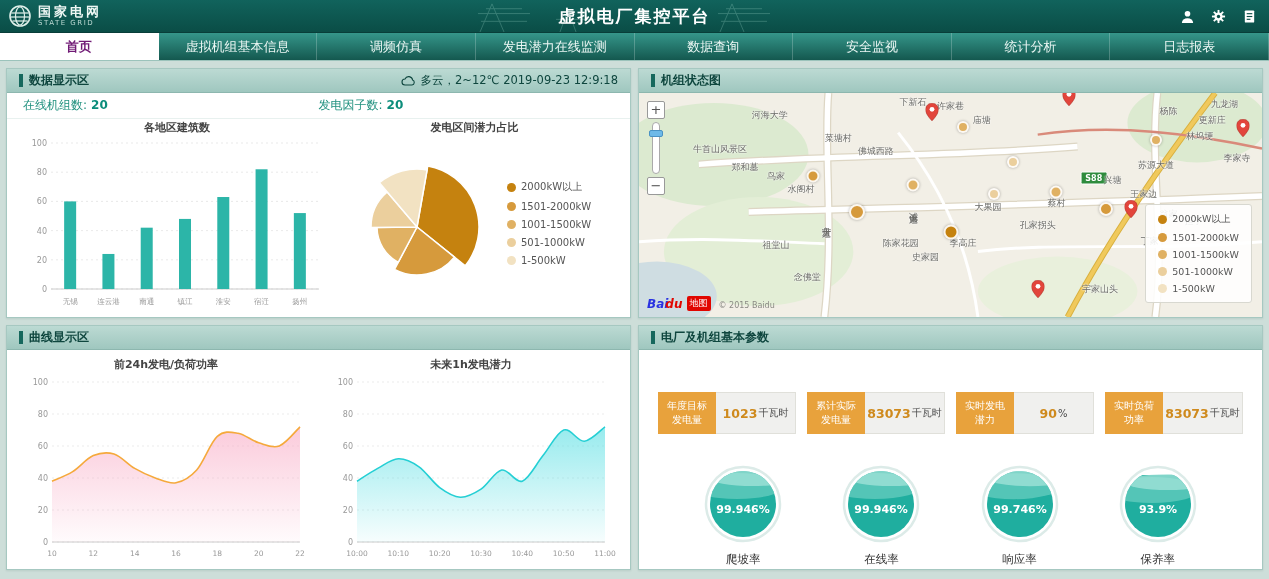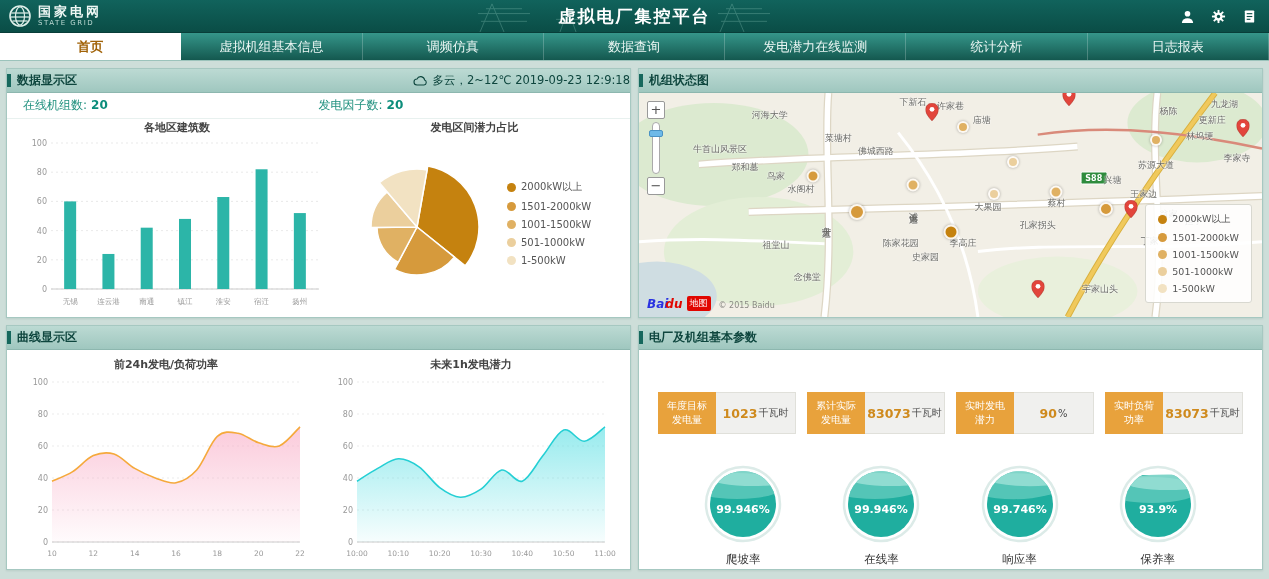--- a/index.html
+++ b/index.html
@@ -12,26 +12,26 @@
   .logo{display:flex;align-items:center;gap:6px;margin-left:8px;z-index:2}
   .logo-text-cn{font-size:13px;font-weight:bold;letter-spacing:3px;color:#eef7f4;line-height:1.1}
   .logo-text-en{font-size:7px;color:#bcd9d3;letter-spacing:1.5px}
   .app-title{position:absolute;left:0;right:0;text-align:center;font-size:17px;font-weight:bold;letter-spacing:2px;z-index:1}
   .top-icons{margin-left:auto;margin-right:12px;display:flex;gap:16px;z-index:2}
   .top-icon{width:15px;height:15px;cursor:pointer}
 
   
   .navbar{height:28px;background:linear-gradient(180deg,#35968a,#14584f);display:flex;border-bottom:1px solid #9bc3bb}
   .nav-item{flex:1;display:flex;align-items:center;justify-content:center;color:#ecf7f4;font-size:13px;border-right:1px solid rgba(255,255,255,.22);cursor:pointer}
-  .nav-item.active{background:#fff;color:#a16207;font-weight:bold}
+  .nav-item.active{background:#fff;color:#701a75;font-weight:bold}
 
   
   .content{display:grid;grid-template-columns:1fr 1fr;grid-template-rows:250px 245px;gap:7px;padding:7px 6px 0 6px}
   .panel{background:#fff;border:1px solid #a6c8c1;display:flex;flex-direction:column;box-shadow:0 1px 2px rgba(0,60,50,.10)}
-  .panel-header{height:24px;flex:0 0 24px;background:linear-gradient(180deg,#bcdad3,#9fc7bf);display:flex;align-items:center;padding:0 0;border-bottom:1px solid #8db7af}
+  .panel-header{height:24px;flex:0 0 24px;background:linear-gradient(180deg,#bcdad3,#9fc7bf);display:flex;align-items:center;padding:0 12px;border-bottom:1px solid #8db7af}
   .panel-accent{width:4px;height:13px;background:#16685d;margin-right:6px}
   .panel-title{font-size:12px;font-weight:bold;color:#0e463e}
   .panel-body{flex:1;position:relative;overflow:hidden}
   .weather{margin-left:auto;display:flex;align-items:center;gap:5px;color:#0e463e;font-size:11.5px}
 
   
   .dp-stats{display:flex;height:26px;align-items:center;padding:1px 16px;border-bottom:1px solid #e8f1ef}
   .dp-stat{width:50%;font-size:12px;color:#21917f}
   .dp-stat b{color:#0c8d7b;font-weight:bold;margin-left:4px}
   .dp-charts{display:flex;height:196px;padding:0 14px}
@@ -123,22 +123,23 @@
           <line x1="5" y1="11" x2="9" y2="11"></line>
         </g>
     </svg>
   </div>
 </header>
 
 <nav class="navbar">
     <div class="nav-item active">首页</div>
     <div class="nav-item">虚拟机组基本信息</div>
     <div class="nav-item">调频仿真</div>
+    <div class="nav-item">发电潜力在线监测</div>
     <div class="nav-item">数据查询</div>
-    <div class="nav-item">发电潜力在线监测</div>
+    <div class="nav-item">安全监视</div>
     <div class="nav-item">统计分析</div>
     <div class="nav-item">日志报表</div>
   </nav>
 
 <main class="content">
 
   <section class="panel">
     <div class="panel-header">
       <span class="panel-accent"></span>
       <span class="panel-title">数据显示区</span>

